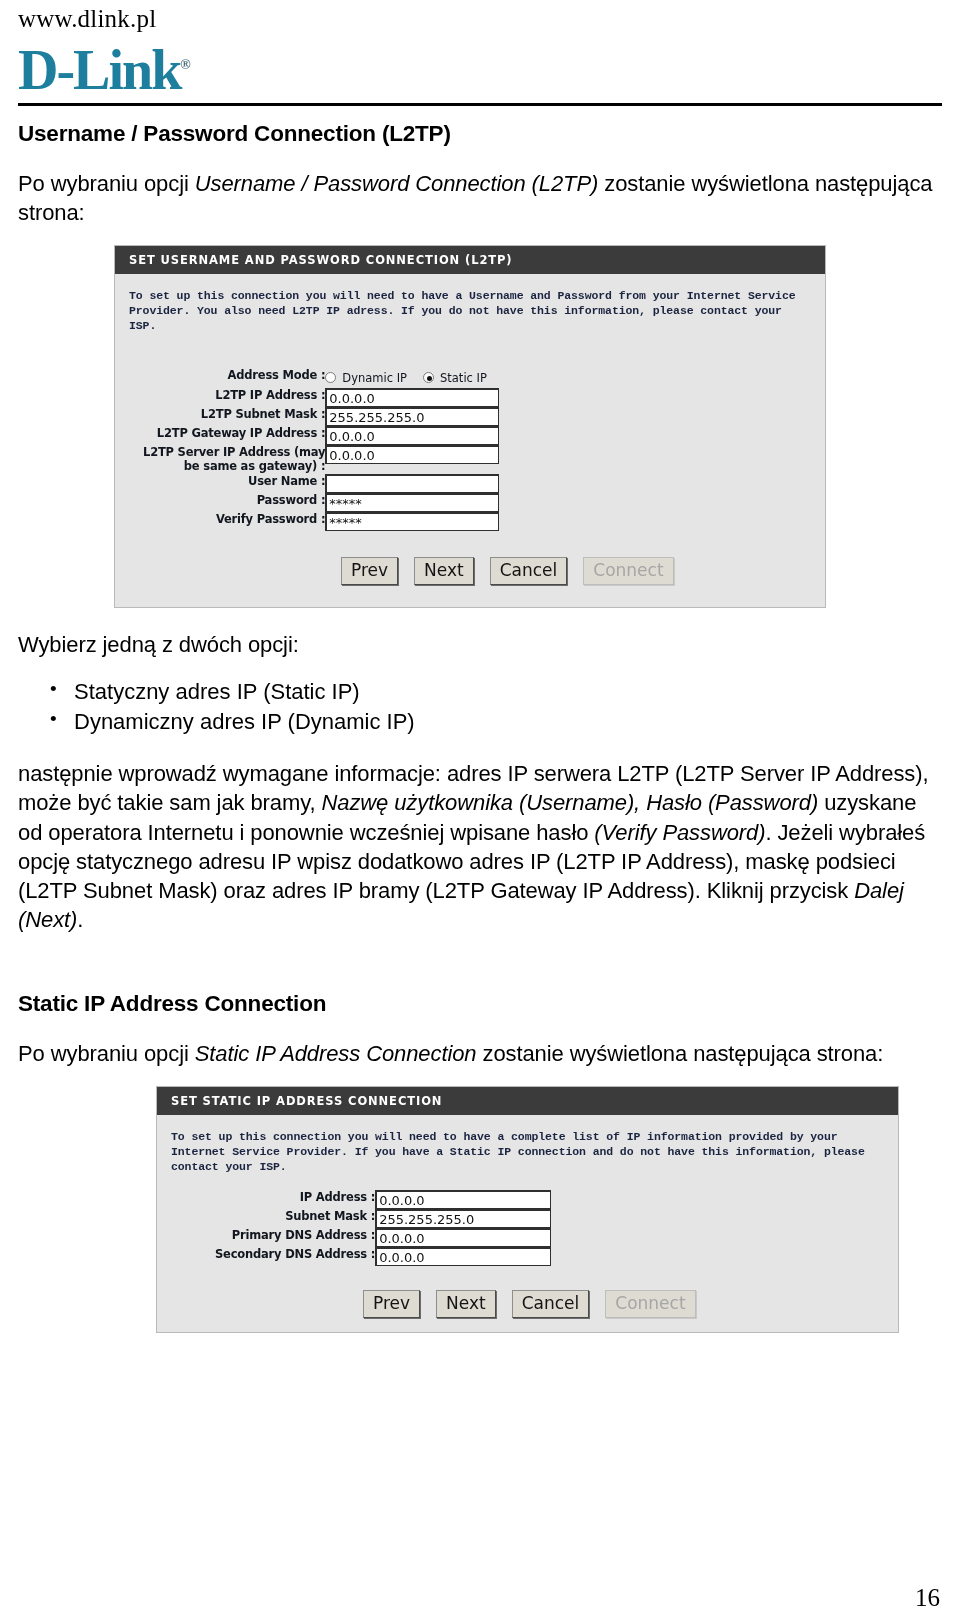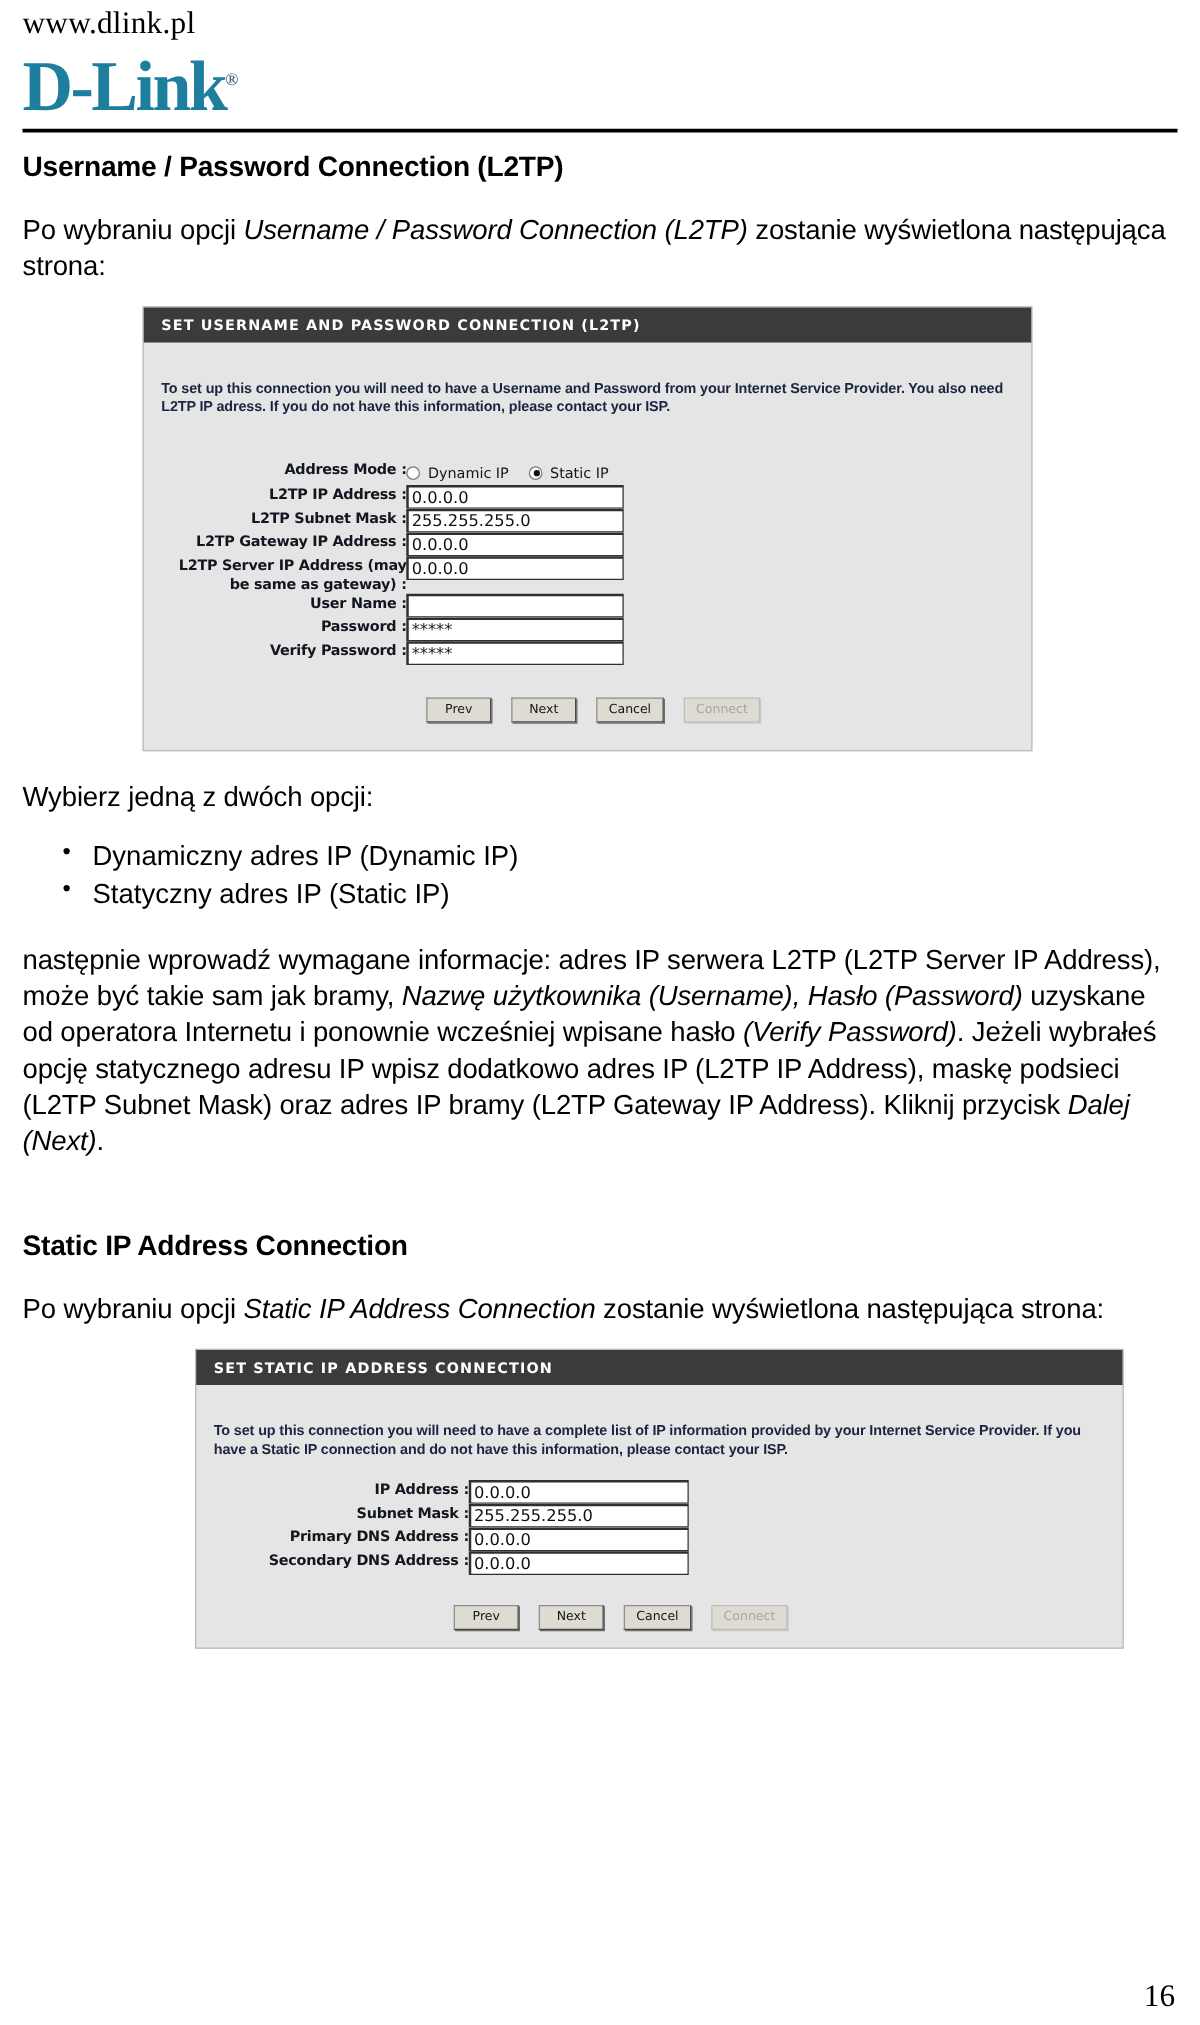--- a/index.html
+++ b/index.html
@@ -112,26 +112,26 @@
     font-size: 11.5px;
     letter-spacing: .9px;
     padding: 7px 0 7px 14px;
   }
 
   .shot-body {
     padding: 10px 14px 14px 14px;
   }
 
   .shot-desc {
-    font-family: Liberation Sans, sans-serif;
+    font-family: Liberation Mono, monospace;
     font-weight: bold;
     font-size: 11.5px;
     line-height: 1.32;
     color: #1b2440;
-    margin: 20px 0 0 0;
+    margin: 4px 0 0 0;
     letter-spacing: -0.1px;
   }
 
   table.form {
     border-collapse: collapse;
     margin-top: 16px;
   }
   table.form td {
     padding: 0;
     vertical-align: top;
@@ -198,21 +198,21 @@
   .btn-row {
     display: flex;
     gap: 16px;
     margin-top: 26px;
     padding-left: 212px;
   }
   .btn {
     min-width: 52px;
     padding: 3px 9px 4px 9px;
     font-family: "DejaVu Sans", sans-serif;
-    font-size: 10px;
+    font-size: 17px;
     color: #141414;
     background: #dedbd2;
     border: 1px solid #8e8e8e;
     border-right-color: #4a4a4a;
     border-bottom-color: #4a4a4a;
     box-shadow: 1px 1px 0 #6d6d6d;
     text-align: center;
     line-height: 1.1;
   }
   .btn.disabled { color: #a6a6a6; border-color: #bdbdbd; box-shadow: 1px 1px 0 #c9c9c9; }
@@ -320,22 +320,22 @@
         <div class="btn">Next</div>
         <div class="btn">Cancel</div>
         <div class="btn disabled">Connect</div>
       </div>
     </div>
   </div>
 
   <p class="body-text">Wybierz jedną z dwóch opcji:</p>
 
   <ul class="bullets">
+    <li>Statyczny adres IP (Static IP)</li>
     <li>Dynamiczny adres IP (Dynamic IP)</li>
-    <li>Statyczny adres IP (Static IP)</li>
   </ul>
 
   <p class="body-text"><span>następnie wprowadź wymagane informacje:  adres IP serwera L2TP (L2TP Server IP Address), może być takie sam jak bramy, </span><span class="i">Nazwę użytkownika (Username), Hasło (Password)</span><span> uzyskane od operatora Internetu i ponownie wcześniej wpisane hasło </span><span class="i">(Verify Password)</span><span>. Jeżeli wybrałeś opcję statycznego adresu IP wpisz dodatkowo adres IP (L2TP IP Address), maskę podsieci (L2TP Subnet Mask) oraz adres IP bramy (L2TP Gateway IP Address). Kliknij przycisk </span><span class="i">Dalej (Next)</span><span>.</span></p>
 
   <h2 class="heading" style="margin-top:56px;">Static IP Address Connection</h2>
 
   <p class="body-text"><span>Po wybraniu opcji </span><span class="i">Static IP Address Connection</span><span> zostanie wyświetlona następująca strona:</span></p>
 
   <div class="shot" id="panel-static">
     <div class="shot-bar">SET STATIC IP ADDRESS CONNECTION</div>

